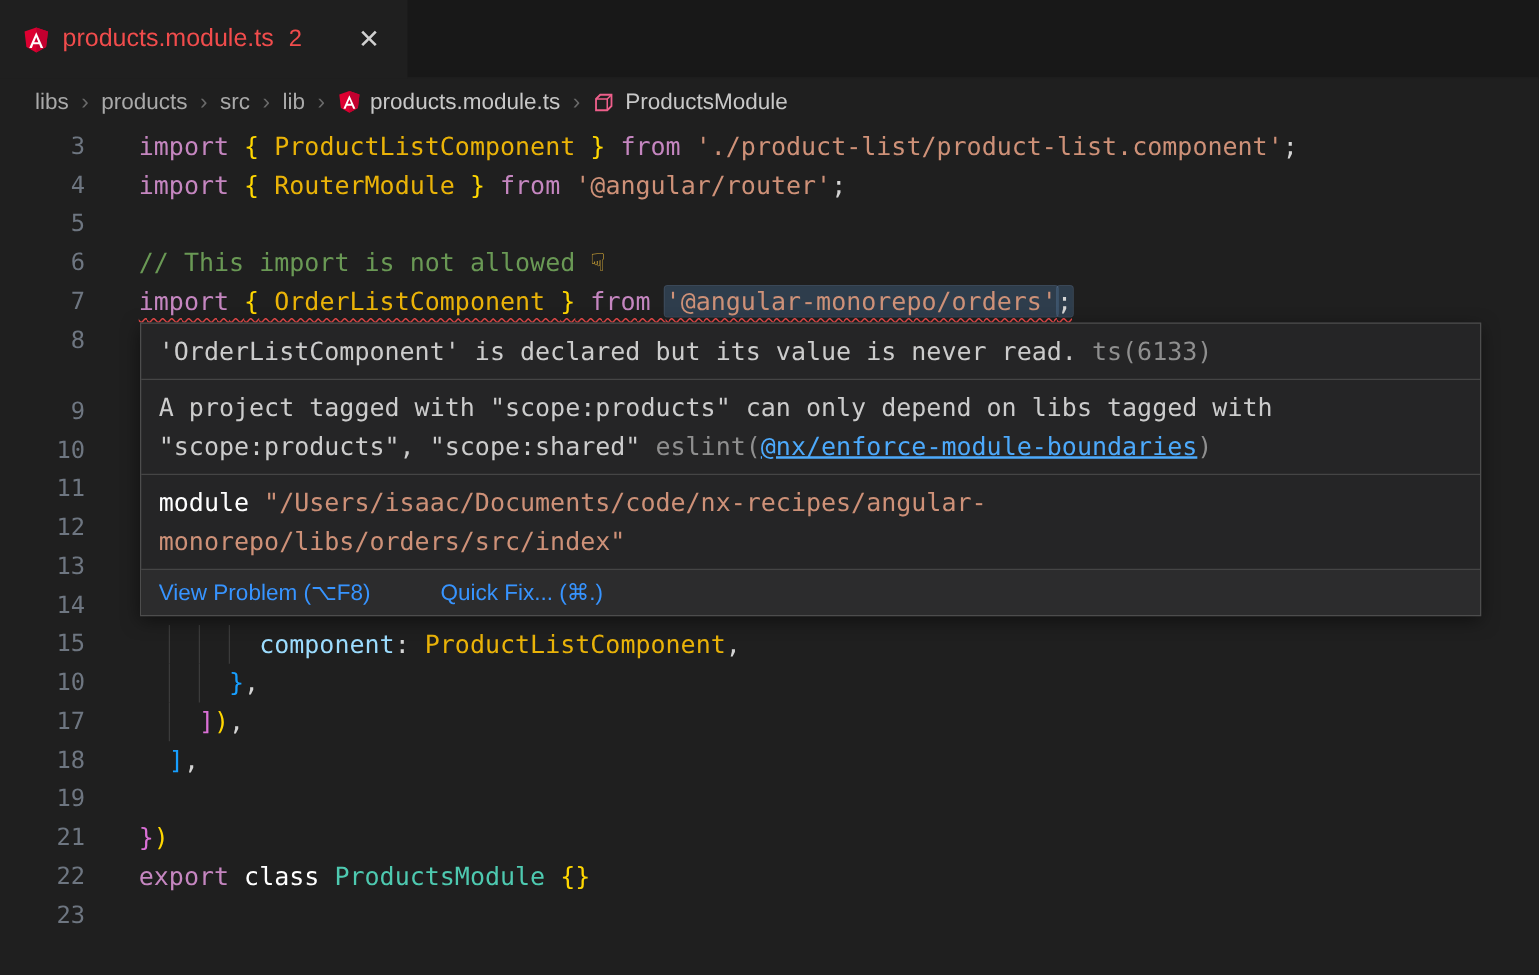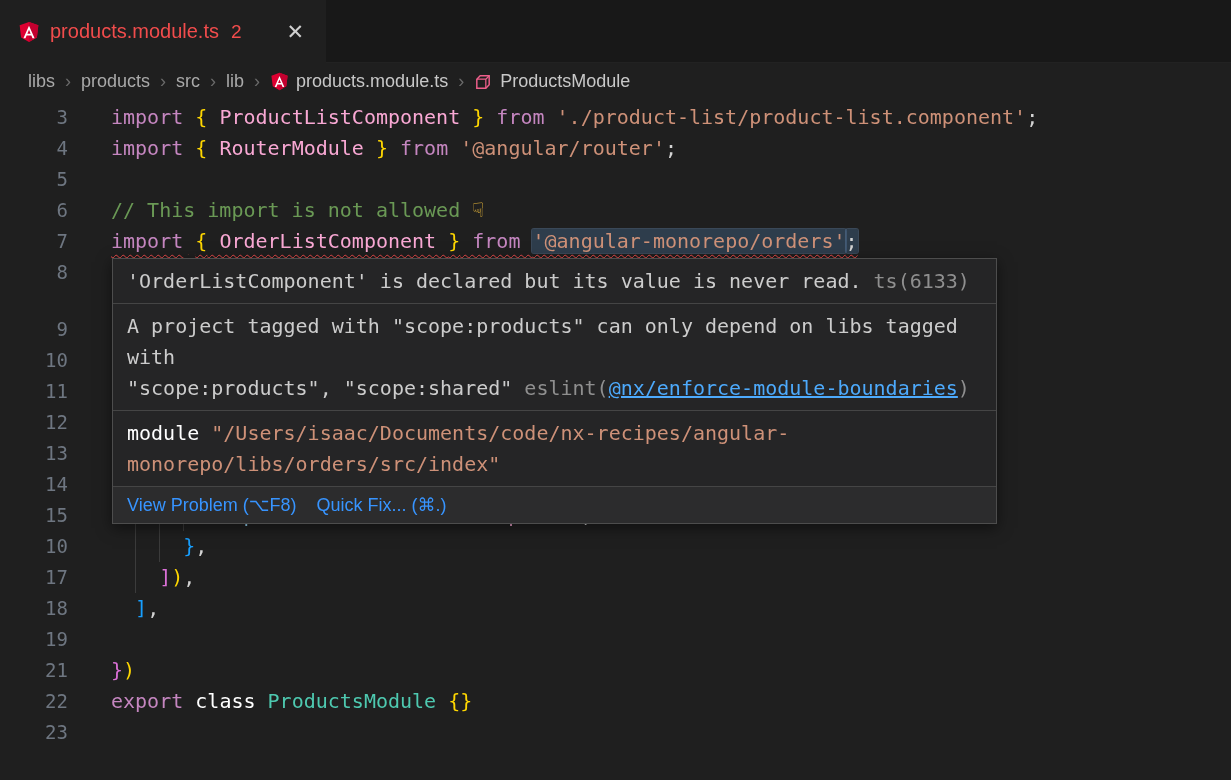--- a/index.html
+++ b/index.html
@@ -31,42 +31,42 @@
             font-family:"DejaVu Sans Mono","Liberation Mono",monospace;
             font-size:20px; }
   .line { display:flex; height:31px; line-height:31px; }
   .num  { width:68px; flex:none; text-align:right; color:#6e7681; font-size:19px;
           cursor:pointer; }
   .num.active { color:#cccccc; }
   .code { margin-left:43px; white-space:pre; position:relative; color:#d4d4d4; }
   .row-gap { height:26px; }
   .guide { position:absolute; top:0; bottom:0; width:1px; background:#3b3b3b; }
 
-  .tok-kw{color:#C586C0} .tok-ckw{color:#ffffff} .tok-cls{color:#f9a8d4}
+  .tok-kw{color:#C586C0} .tok-ckw{color:#ffffff} .tok-cls{color:#eab308}
   .tok-type{color:#4EC9B0} .tok-prop{color:#9CDCFE} .tok-str{color:#CE9178}
   .tok-cmt{color:#6A9955} .tok-pln{color:#D4D4D4}
   .tok-b1{color:#FFD700} .tok-b2{color:#DA70D6} .tok-b3{color:#179FFF}
   .tok-emoji{color:#e2b339}
   .tok-msg{color:#cccccc} .tok-muted{color:#8f8f8f}
   .tok-link{color:#4daafc; text-decoration:underline; cursor:pointer;}
 
   .squiggle { text-decoration:underline; text-decoration-style:wavy;
               text-decoration-color:#f14c4c; text-decoration-thickness:1.2px;
               text-underline-offset:6px; text-decoration-skip-ink:none; }
   .hl { background:rgba(70,110,150,0.38); box-shadow:0 0 0 1px rgba(110,150,195,0.35);
         border-radius:2px; }
   .blame { color:#6a737d; margin-left:88px; }
 
   
-  .hover { position:absolute; left:112px; top:158px; width:885px;
+  .hover { position:absolute; left:112px; top:158px; width:1073px;
            background:#252526; border:1px solid #4d4d4d; z-index:10;
            box-shadow:0 4px 14px rgba(0,0,0,0.5); }
   .hover-section { padding:7px 14px 6px 14px; border-bottom:1px solid #454545; }
   .hover-line { line-height:31px; white-space:pre-wrap; font-size:20px; }
-  .hover-actions { background:#2c2c2d; padding:7px 14px; display:flex; gap:20px;
+  .hover-actions { background:#2c2c2d; padding:7px 14px; display:flex; gap:56px;
                    font-family:"Liberation Sans",sans-serif; font-size:18px; }
   .hover-action { color:#3794FF; cursor:pointer; }
 </style>
 </head>
 <body>
 
 <div class="tabbar">
   <div class="tab">
     <span class="tab-icon">
       <svg viewBox="0 0 24 24" width="22" height="22">

